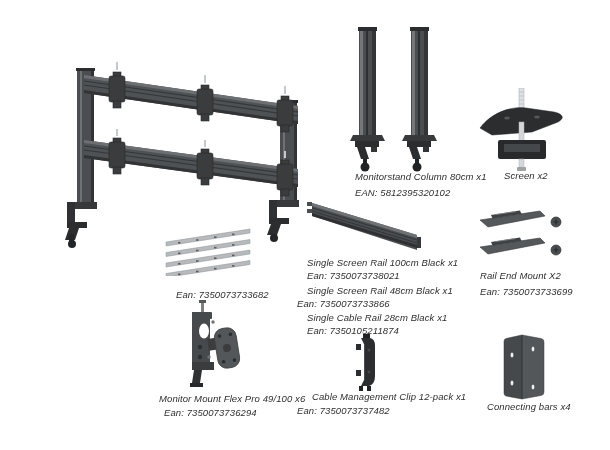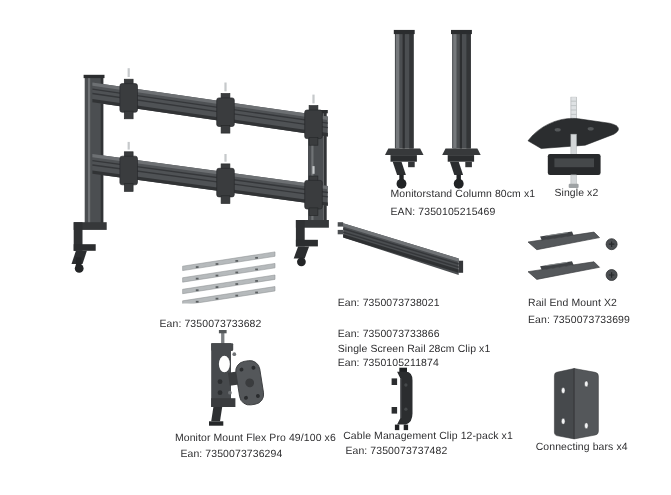--- a/index.html
+++ b/index.html
@@ -1,18 +1,18 @@
 <!DOCTYPE html>
 <html><head>
 <meta charset="utf-8">
 <style>
   html,body{margin:0;padding:0;background:#fff;}
   #canvas{
     position:relative;width:610px;height:450px;background:#ffffff;
-    font-family:"Liberation Sans", sans-serif;overflow:hidden;
+    font-family:"Liberation Sans", sans-serif;overflow:hidden;font-style:italic;
   }
   .img{position:absolute;}
   .lbl{
     position:absolute;font-size:9.5px;line-height:11px;color:#2e2e30;
     white-space:nowrap;letter-spacing:0.1px;
   }
 </style>
 </head>
 <body>
 
@@ -102,21 +102,21 @@
       <polygon points="4,108 33,108 36,114 1,114" fill="#37393b"></polygon>
       <rect x="6" y="114" width="24" height="6" fill="#2b2d2f"></rect>
       <polygon points="8,120 16,120 20,132 12,132" fill="#2b2d2f"></polygon>
       <rect x="22" y="120" width="6" height="5" fill="#323436"></rect>
       <rect x="14" y="132" width="4" height="5" fill="#212325"></rect>
       <circle cx="16" cy="140" r="4.5" fill="#212325"></circle>
     </g>
     <use href="#col" x="52"></use>
   </svg>
   <div class="lbl" style="left:355px;top:171px">Monitorstand Column 80cm x1</div>
-  <div class="lbl" style="left:355px;top:187px">EAN: 7350105215469</div>
+  <div class="lbl" style="left:355px;top:187px">EAN: 5812395320102</div>
 
   <svg class="img" style="left:474px;top:88px" width="95" height="85" viewBox="0 0 95 85">
     <rect x="45" y="0" width="5" height="36" fill="#dfe2e4" stroke="#aeb2b4" stroke-width="0.6"></rect>
     <g stroke="#b8bcbe" stroke-width="0.7">
       <line x1="45" y1="4" x2="50" y2="4"></line>
         <line x1="45" y1="8" x2="50" y2="8"></line>
       <line x1="45" y1="12" x2="50" y2="12"></line>
         <line x1="45" y1="16" x2="50" y2="16"></line>
       <line x1="45" y1="20" x2="50" y2="20"></line>
         <line x1="45" y1="24" x2="50" y2="24"></line>
@@ -125,21 +125,21 @@
     </g>
     <path d="M6 40 C18 24, 38 18, 52 20 L80 24 C89 26, 91 30, 84 34 L58 44 L18 47 Z" fill="#2b2d2f" stroke="#1c1e20" stroke-width="0.5"></path>
     <ellipse cx="33" cy="30" rx="2.8" ry="1.6" fill="#55585a"></ellipse>
     <ellipse cx="63" cy="29" rx="2.8" ry="1.6" fill="#55585a"></ellipse>
     <rect x="45" y="34" width="5" height="20" fill="#d4d7d9" stroke="#aeb2b4" stroke-width="0.5"></rect>
     <rect x="24" y="52" width="48" height="19" rx="2" fill="#27292b"></rect>
     <rect x="30" y="56" width="36" height="8" fill="#45484a"></rect>
     <rect x="45" y="71" width="5" height="9" fill="#d4d7d9" stroke="#aeb2b4" stroke-width="0.5"></rect>
     <rect x="43" y="79" width="9" height="4" rx="1" fill="#9ea2a4"></rect>
   </svg>
-  <div class="lbl" style="left:504px;top:170px">Single x2</div>
+  <div class="lbl" style="left:504px;top:170px">Screen x2</div>
 
   <svg class="img" style="left:158px;top:224px" width="100" height="52" viewBox="0 0 100 52">
     <g stroke="#8d9193" stroke-width="0.5">
       <polygon points="8,18 92,5 92,9 8,22" fill="#b6babc"></polygon>
       <polygon points="8,28.5 92,15.5 92,19.5 8,32.5" fill="#b6babc"></polygon>
       <polygon points="8,39 92,26 92,30 8,43" fill="#b6babc"></polygon>
       <polygon points="8,49.5 92,36.5 92,40.5 8,53.5" fill="#b6babc"></polygon>
     </g>
     <g fill="#5a5e60">
       <rect x="20" y="18" width="2.5" height="1.6"></rect>
@@ -153,35 +153,37 @@
       <rect x="20" y="39" width="2.5" height="1.6"></rect>
         <rect x="38" y="36.2" width="2.5" height="1.6"></rect>
         <rect x="56" y="33.4" width="2.5" height="1.6"></rect>
         <rect x="74" y="30.6" width="2.5" height="1.6"></rect>
       <rect x="20" y="49.5" width="2.5" height="1.6"></rect>
         <rect x="38" y="46.7" width="2.5" height="1.6"></rect>
         <rect x="56" y="43.9" width="2.5" height="1.6"></rect>
         <rect x="74" y="41.1" width="2.5" height="1.6"></rect>
     </g>
   </svg>
-  <div class="lbl" style="left:145px;top:289px">Ean: 7350073733682</div>
+  <div class="lbl" style="left:176px;top:289px">Ean: 7350073733682</div>
 
   <svg class="img" style="left:301px;top:193px" width="148" height="62" viewBox="0 0 148 62">
     <rect x="6" y="9" width="5" height="4" fill="#4b4e51"></rect>
     <rect x="6" y="16" width="5" height="4" fill="#4b4e51"></rect>
     <polygon points="11,10 116,42 116,57 11,23" fill="#4b4e51"></polygon>
     <polygon points="11,10 116,42 116,45 11,13" fill="#707376"></polygon>
     <polygon points="11,20 116,52 116,55 11,23" fill="#2e3032"></polygon>
     <line x1="11" y1="15" x2="116" y2="47" stroke="#35373a" stroke-width="1.3"></line>
     <line x1="11" y1="18" x2="116" y2="50" stroke="#35373a" stroke-width="1.3"></line>
     <rect x="116" y="44" width="4" height="11" fill="#35373a"></rect>
   </svg>
+  <div class="lbl" style="left:307px;top:257px">Single Screen Rail 100cm Black x1</div>
   <div class="lbl" style="left:307px;top:270px">Ean: 7350073738021</div>
-  <div class="lbl" style="left:307px;top:298px">Ean: 7350073733866</div>
-  <div class="lbl" style="left:307px;top:312px">Single Screen Rail 28cm Clip x1</div>
+  <div class="lbl" style="left:307px;top:285px">Single Screen Rail 48cm Black x1</div>
+  <div class="lbl" style="left:297px;top:298px">Ean: 7350073733866</div>
+  <div class="lbl" style="left:307px;top:312px">Single Cable Rail 28cm Black x1</div>
   <div class="lbl" style="left:307px;top:325px">Ean: 7350105211874</div>
 
   <svg class="img" style="left:474px;top:204px" width="95" height="62" viewBox="0 0 95 62">
     <g>
       <polygon points="6,16 66,7 71,12 14,23" fill="#55585b" stroke="#3a3c3e" stroke-width="0.6"></polygon>
       <polygon points="17,11 46,6.5 47.5,10 18.5,14.5" fill="#3f4245"></polygon>
       <line x1="22" y1="10.5" x2="42" y2="7.5" stroke="#8a8e90" stroke-width="0.8"></line>
       <circle cx="82" cy="18" r="5" fill="#4b4e51" stroke="#2e3032" stroke-width="0.7"></circle>
       <path d="M79.5 18 h5 M82 15.5 v5" stroke="#26282a" stroke-width="1.1"></path>
     </g>
@@ -227,21 +229,21 @@
     <path d="M14 4 H22 Q28 4 28 12 V42 Q28 50 22 52 H14 L17 46 V10 Z" fill="#2b2d2f"></path>
     <rect x="9" y="10" width="5" height="6" fill="#2b2d2f"></rect>
     <rect x="9" y="36" width="5" height="6" fill="#2b2d2f"></rect>
     <line x1="17.5" y1="10" x2="17.5" y2="46" stroke="#4a4d50" stroke-width="1"></line>
     <circle cx="22" cy="16" r="1.5" fill="#45484a"></circle>
     <circle cx="22" cy="38" r="1.5" fill="#45484a"></circle>
     <rect x="12" y="52" width="4" height="5" fill="#1f2123"></rect>
     <rect x="20" y="52" width="4" height="5" fill="#1f2123"></rect>
   </svg>
   <div class="lbl" style="left:312px;top:391px">Cable Management Clip 12-pack x1</div>
-  <div class="lbl" style="left:314px;top:405px">Ean: 7350073737482</div>
+  <div class="lbl" style="left:297px;top:405px">Ean: 7350073737482</div>
 
   <svg class="img" style="left:500px;top:332px" width="48" height="70" viewBox="0 0 48 70">
     <path d="M22 3 L6 6.5 Q4 7 4 9.5 V61 Q4 63.5 6 64 L22 67 Z" fill="#46494c" stroke="#35373a" stroke-width="0.5"></path>
     <path d="M22 3 L41 6.5 Q44 7 44 10 V60 Q44 63 41 63.5 L22 67 Z" fill="#54575a" stroke="#3b3d3f" stroke-width="0.5"></path>
     <line x1="22" y1="3" x2="22" y2="67" stroke="#35373a" stroke-width="0.8"></line>
     <ellipse cx="12" cy="23" rx="1.7" ry="2.7" fill="#f2f3f4" stroke="#2e3032" stroke-width="0.4"></ellipse>
     <ellipse cx="12" cy="51" rx="1.7" ry="2.7" fill="#f2f3f4" stroke="#2e3032" stroke-width="0.4"></ellipse>
     <ellipse cx="33" cy="17" rx="1.7" ry="2.7" fill="#f2f3f4" stroke="#2e3032" stroke-width="0.4"></ellipse>
     <ellipse cx="33" cy="55" rx="1.7" ry="2.7" fill="#f2f3f4" stroke="#2e3032" stroke-width="0.4"></ellipse>
   </svg>

